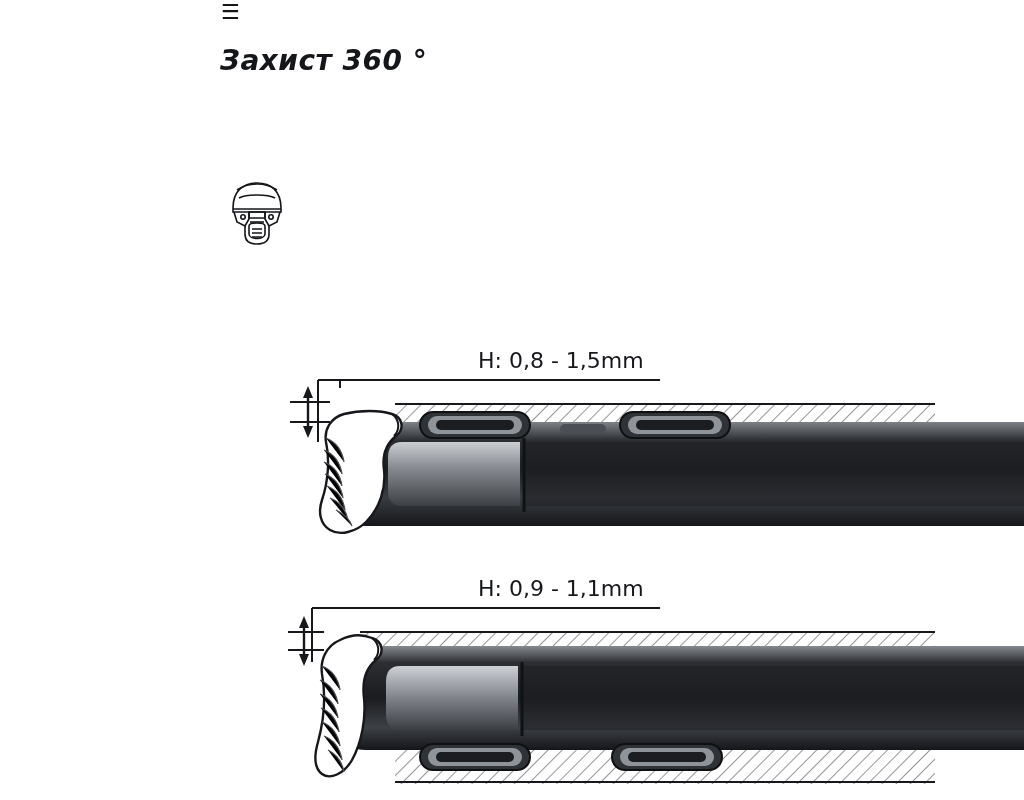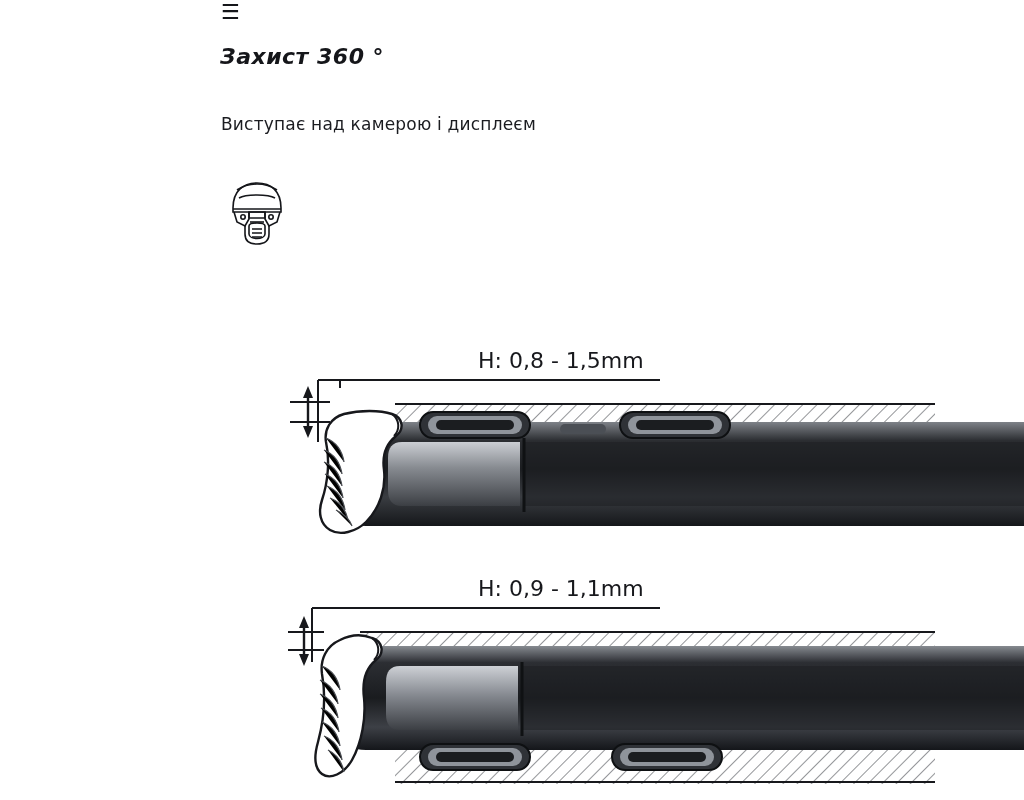--- a/index.html
+++ b/index.html
@@ -32,21 +32,21 @@
     color: #15161a;
     letter-spacing: 0;
     user-select: none;
   }
 
   .headline {
     position: absolute;
     left: 220px;
     top: 44px;
     font-family: "DejaVu Sans", sans-serif;
-    font-size: 22px;
+    font-size: 28px;
     font-weight: 700;
     font-style: italic;
     letter-spacing: 0.5px;
     color: #15161a;
     white-space: nowrap;
   }
 
   .subline {
     position: absolute;
     left: 221px;
@@ -91,21 +91,20 @@
 </style>
 </head>
 <body>
 
 <div class="page">
 
   <div class="menu-icon">☰</div>
 
   <div class="headline">Захист 360 °</div>
 
-  <div class="subline">Виступає над камерою і дисплеєм</div>
 
   <div class="badge">
     <svg width="76" height="72" viewBox="0 0 76 72" fill="none" stroke="#15161a" stroke-width="1.6">
       <path d="M14 30 C14 13 24 5 38 5 C52 5 62 13 62 30 L62 34 L14 34 Z"></path>
       <path d="M18 12 C24 8 32 6 38 6 C44 6 52 8 58 12"></path>
       <path d="M20 20 C27 16 49 16 56 20"></path>
       <path d="M14 31 L62 31"></path>
       <path d="M15 34 L18 44 L26 48 L30 41 L30 34"></path>
       <path d="M61 34 L58 44 L50 48 L46 41 L46 34"></path>
       <path d="M30 34 L46 34 L46 40 L30 40 Z"></path>

